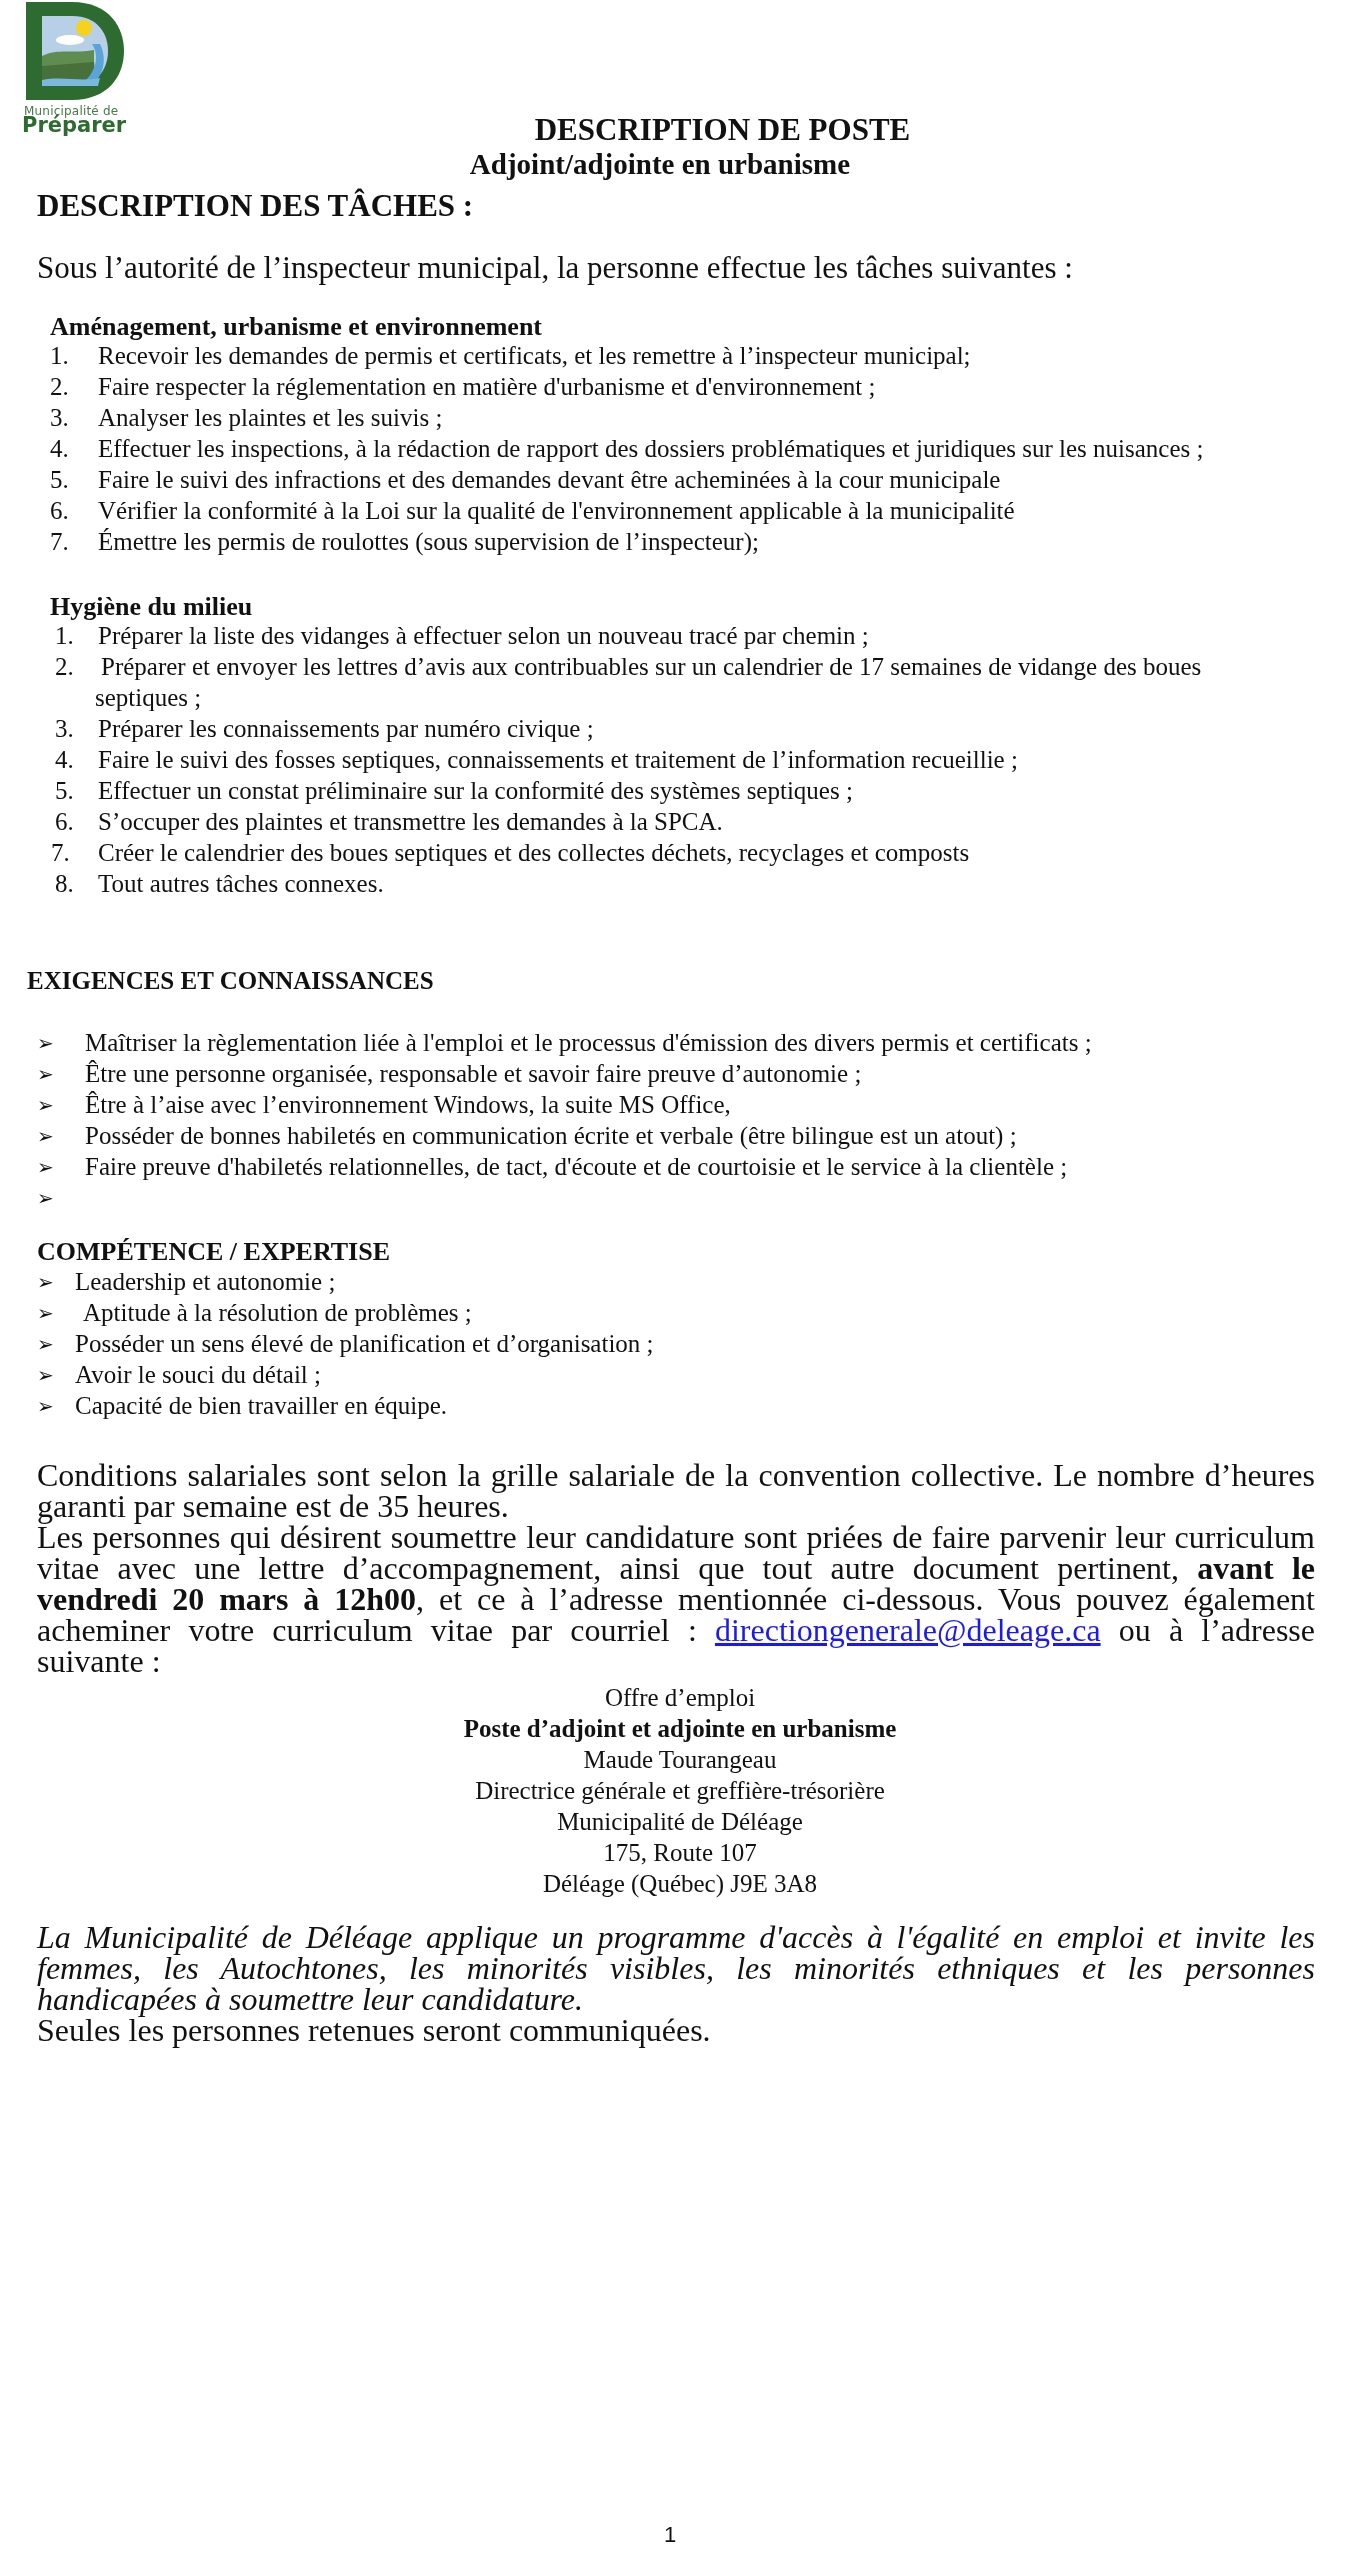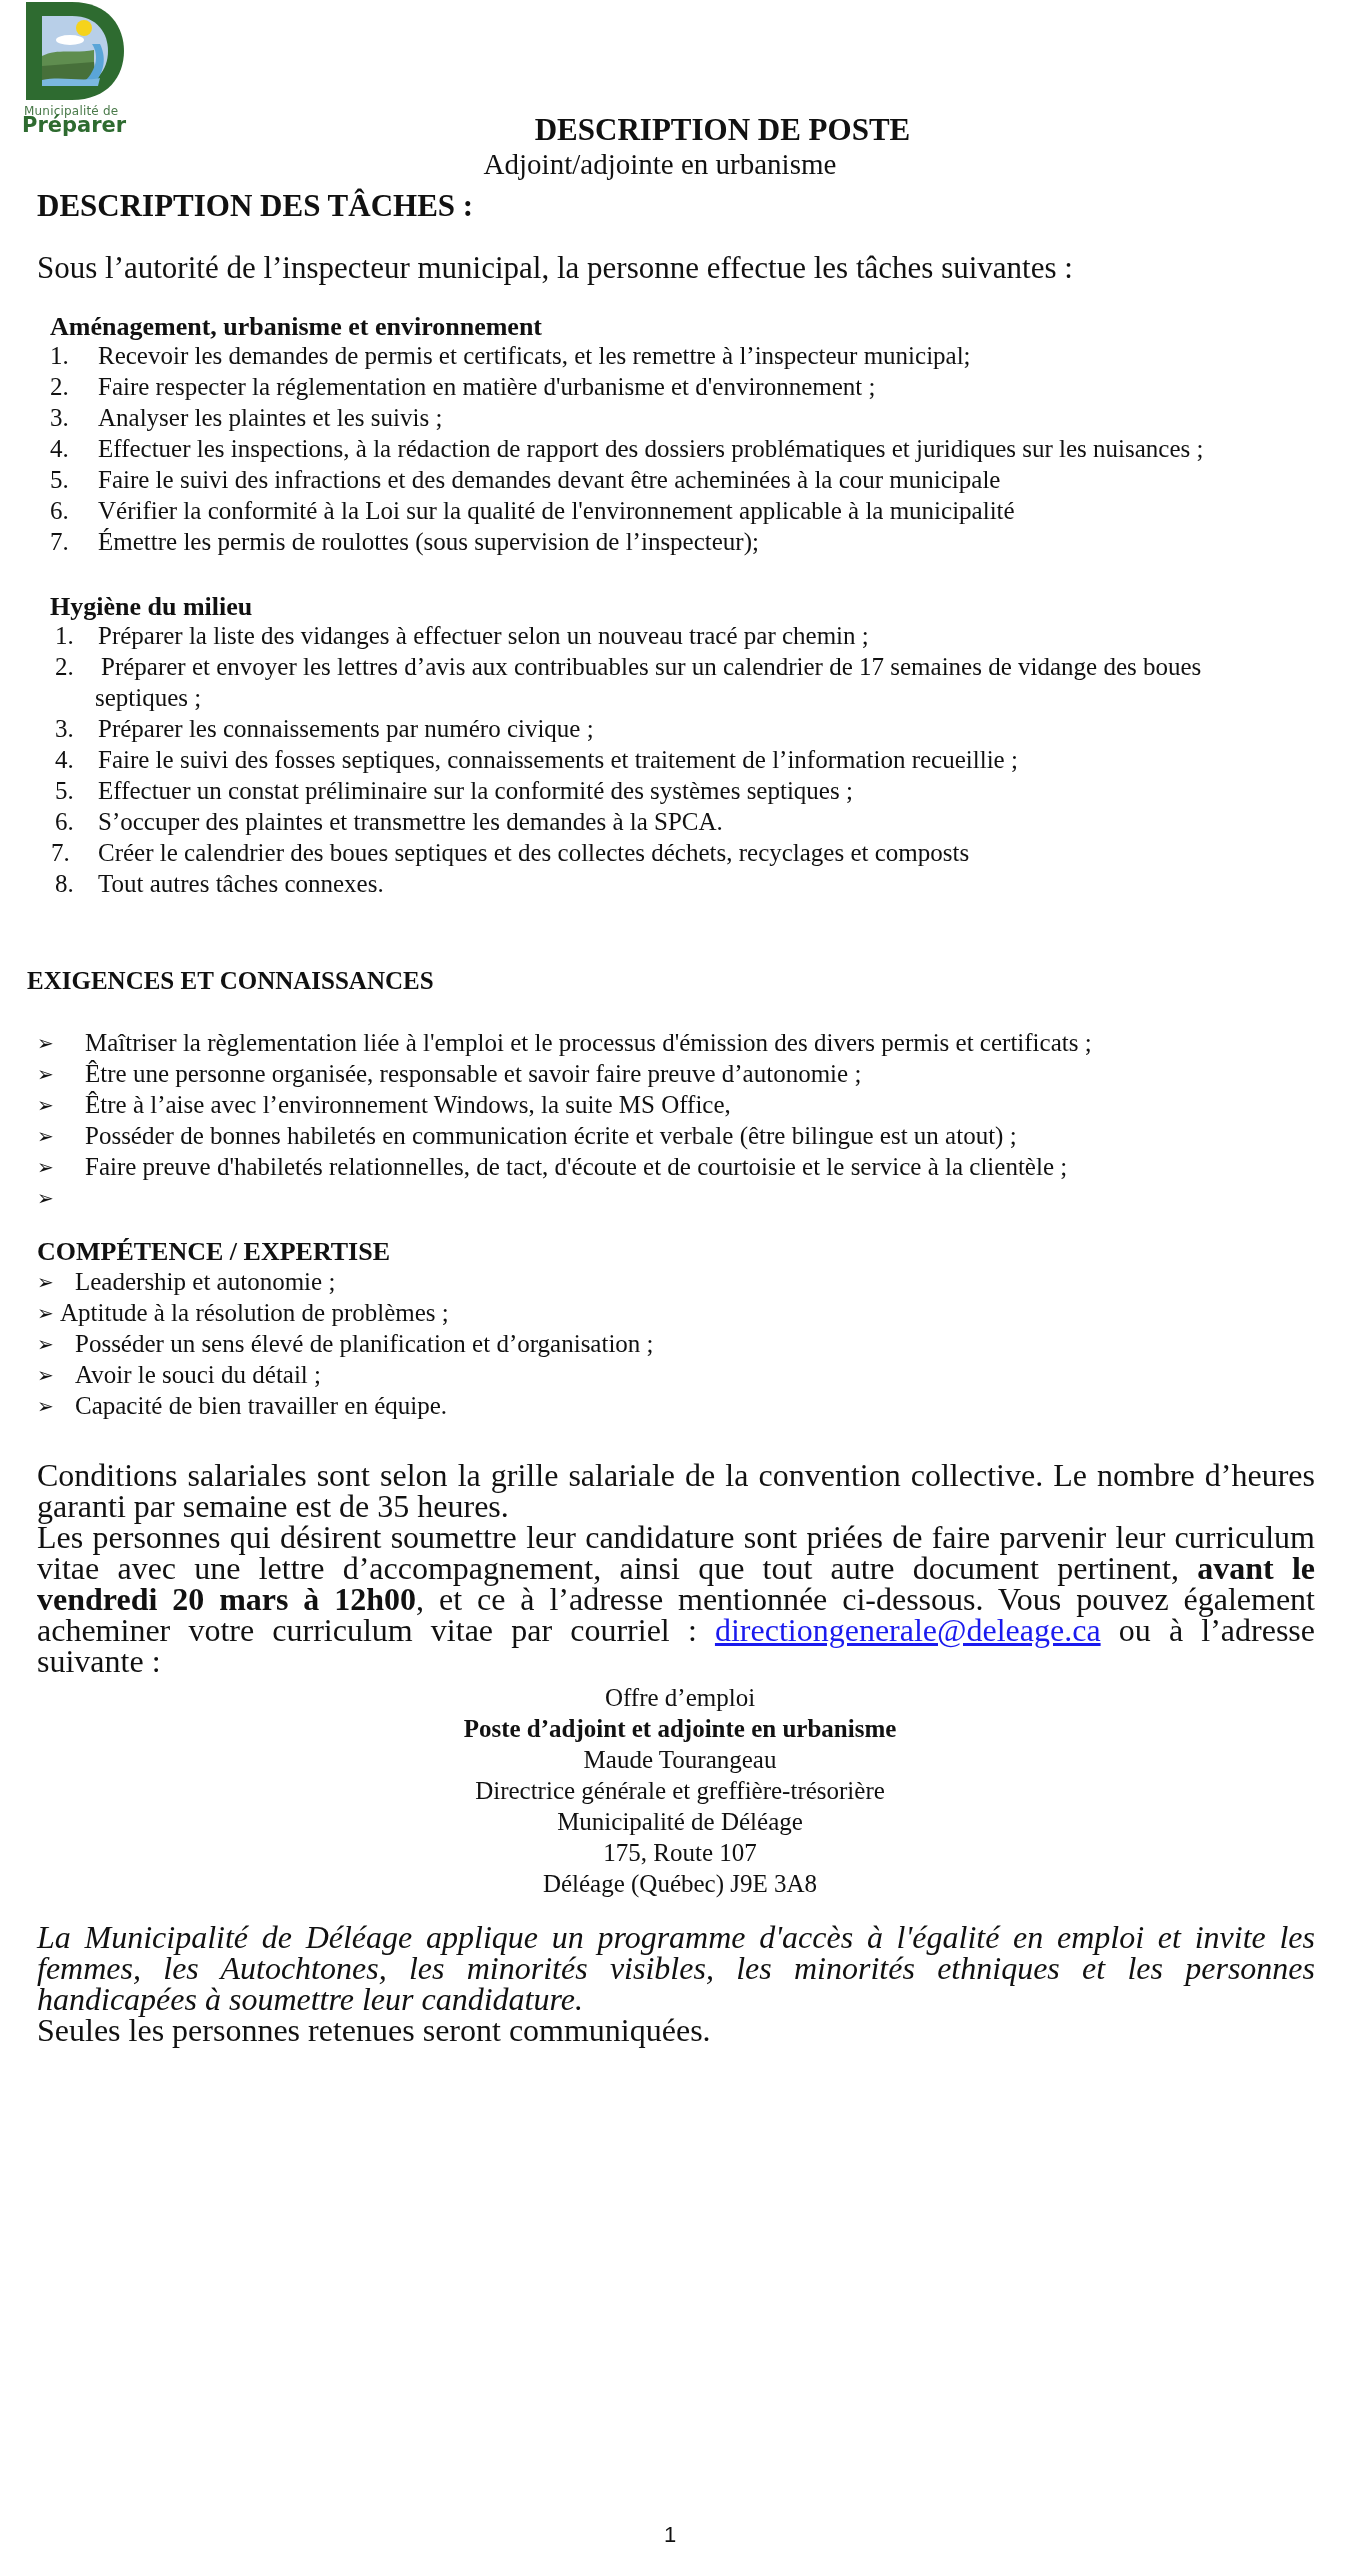--- a/index.html
+++ b/index.html
@@ -3,21 +3,21 @@
 <meta charset="utf-8">
 <style>
   html, body { margin: 0; padding: 0; background: #ffffff; }
   body { width: 1360px; height: 2560px; position: relative; overflow: hidden;
          font-family: "Liberation Serif", "DejaVu Serif", serif; color: #111; }
   .abs { position: absolute; }
   .logo { left: 22px; top: 0; width: 105px; height: 140px; }
   .logo-line1 { position:absolute; left: 2px; top: 104px; font-family: "DejaVu Sans", sans-serif; font-size: 12px; color: #4a7a4a; letter-spacing: 0.2px; white-space: nowrap; }
   .logo-line2 { position:absolute; left: 0; top: 113px; font-family: "DejaVu Sans", sans-serif; font-size: 21px; color: #2e6b30; font-weight: bold; white-space: nowrap; }
   .title { left: 0; width: 1445px; text-align: center; font-weight: bold; font-size: 31px; top: 112px; white-space: nowrap; }
-  .subtitle { left: 0; width: 1320px; text-align: center; font-weight: normal; font-size: 29px; top: 148px; white-space: nowrap; }
+  .subtitle { left: 0; width: 1320px; text-align: center; font-weight: bold; font-size: 29px; top: 148px; white-space: nowrap; }
   .h-main { left: 37px; top: 188px; font-weight: bold; font-size: 31px; white-space: nowrap; }
   .intro { left: 37px; top: 250px; font-size: 31px; white-space: nowrap; }
   .sec-head { font-weight: bold; font-size: 26px; white-space: nowrap; }
   .list { margin: 0; padding: 0; list-style: none; }
   .list li { position: relative; font-size: 25px; line-height: 31px; white-space: nowrap; }
   .num { position: absolute; left: 0; }
   .txt { position: absolute; }
   .arrow { position: absolute; left: 0; font-family: "DejaVu Sans", sans-serif; font-size: 20px; top: 1px; }
   .para { left: 37px; width: 1278px; font-size: 32px; line-height: 31px; text-align: justify; }
   .link { color: #1a1aee; text-decoration: underline; }
@@ -146,21 +146,21 @@
 </ul>
 
 <div class="abs sec-head" style="left:37px; top:1237px;">COMPÉTENCE / EXPERTISE</div>
 <ul class="abs list" style="left:37px; top:1266px; width:1300px;">
   <li style="height:31px">
       <span class="arrow">➢</span>
       <span class="txt" style="left:38px">Leadership et autonomie ;</span>
     </li>
   <li style="height:31px">
       <span class="arrow">➢</span>
-      <span class="txt" style="left:23px">Aptitude à la résolution de problèmes ;</span>
+      <span class="txt" style="left:46px">Aptitude à la résolution de problèmes ;</span>
     </li>
   <li style="height:31px">
       <span class="arrow">➢</span>
       <span class="txt" style="left:38px">Posséder un sens élevé de planification et d’organisation ;</span>
     </li>
   <li style="height:31px">
       <span class="arrow">➢</span>
       <span class="txt" style="left:38px">Avoir le souci du détail ;</span>
     </li>
   <li style="height:31px">

